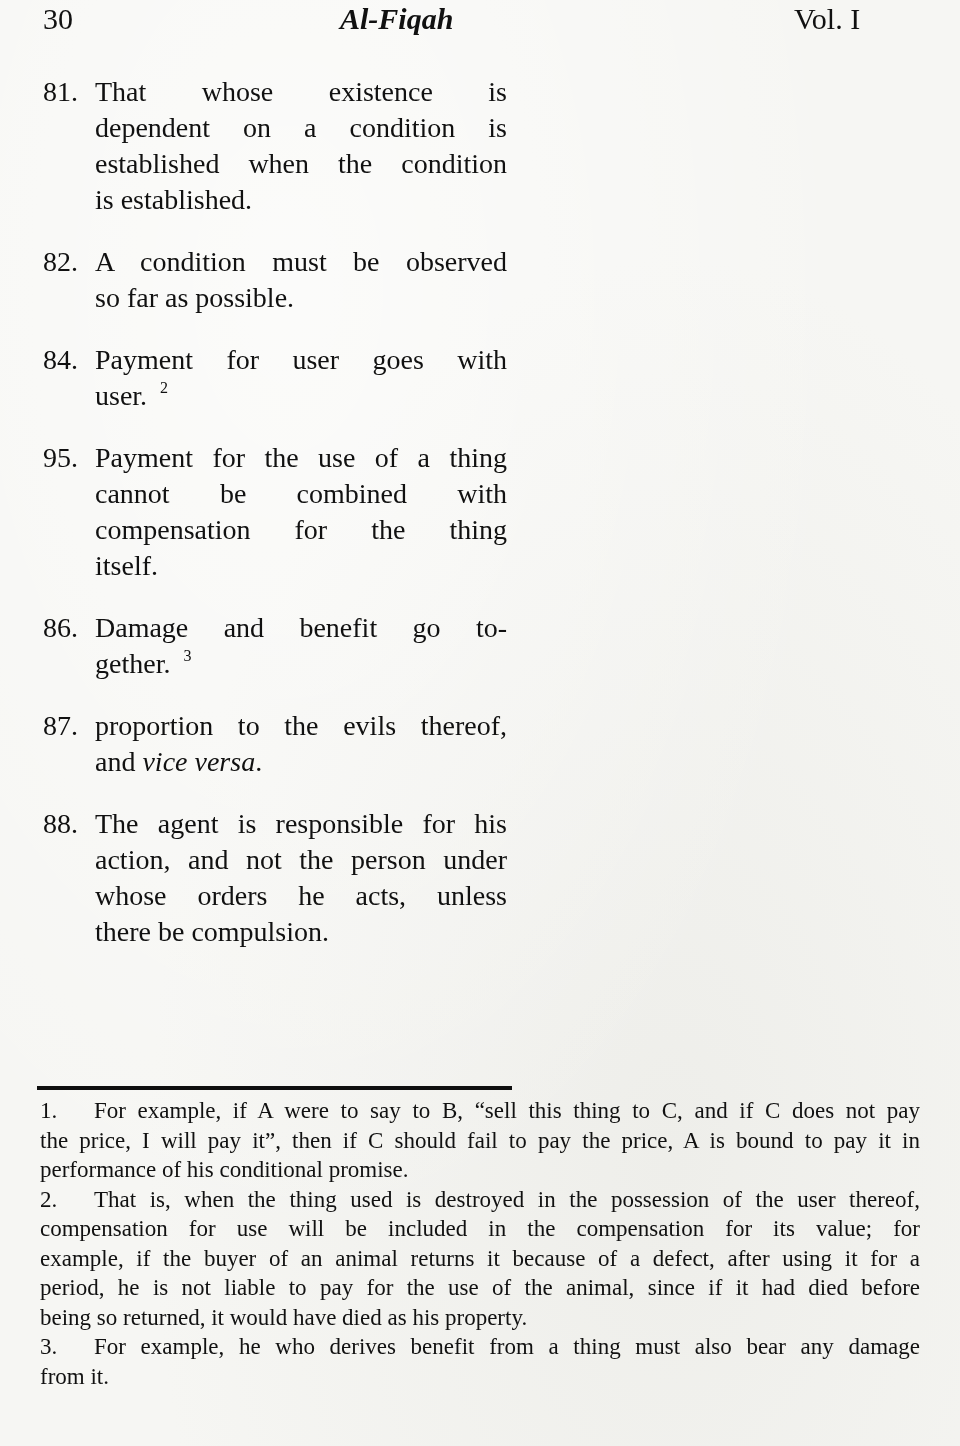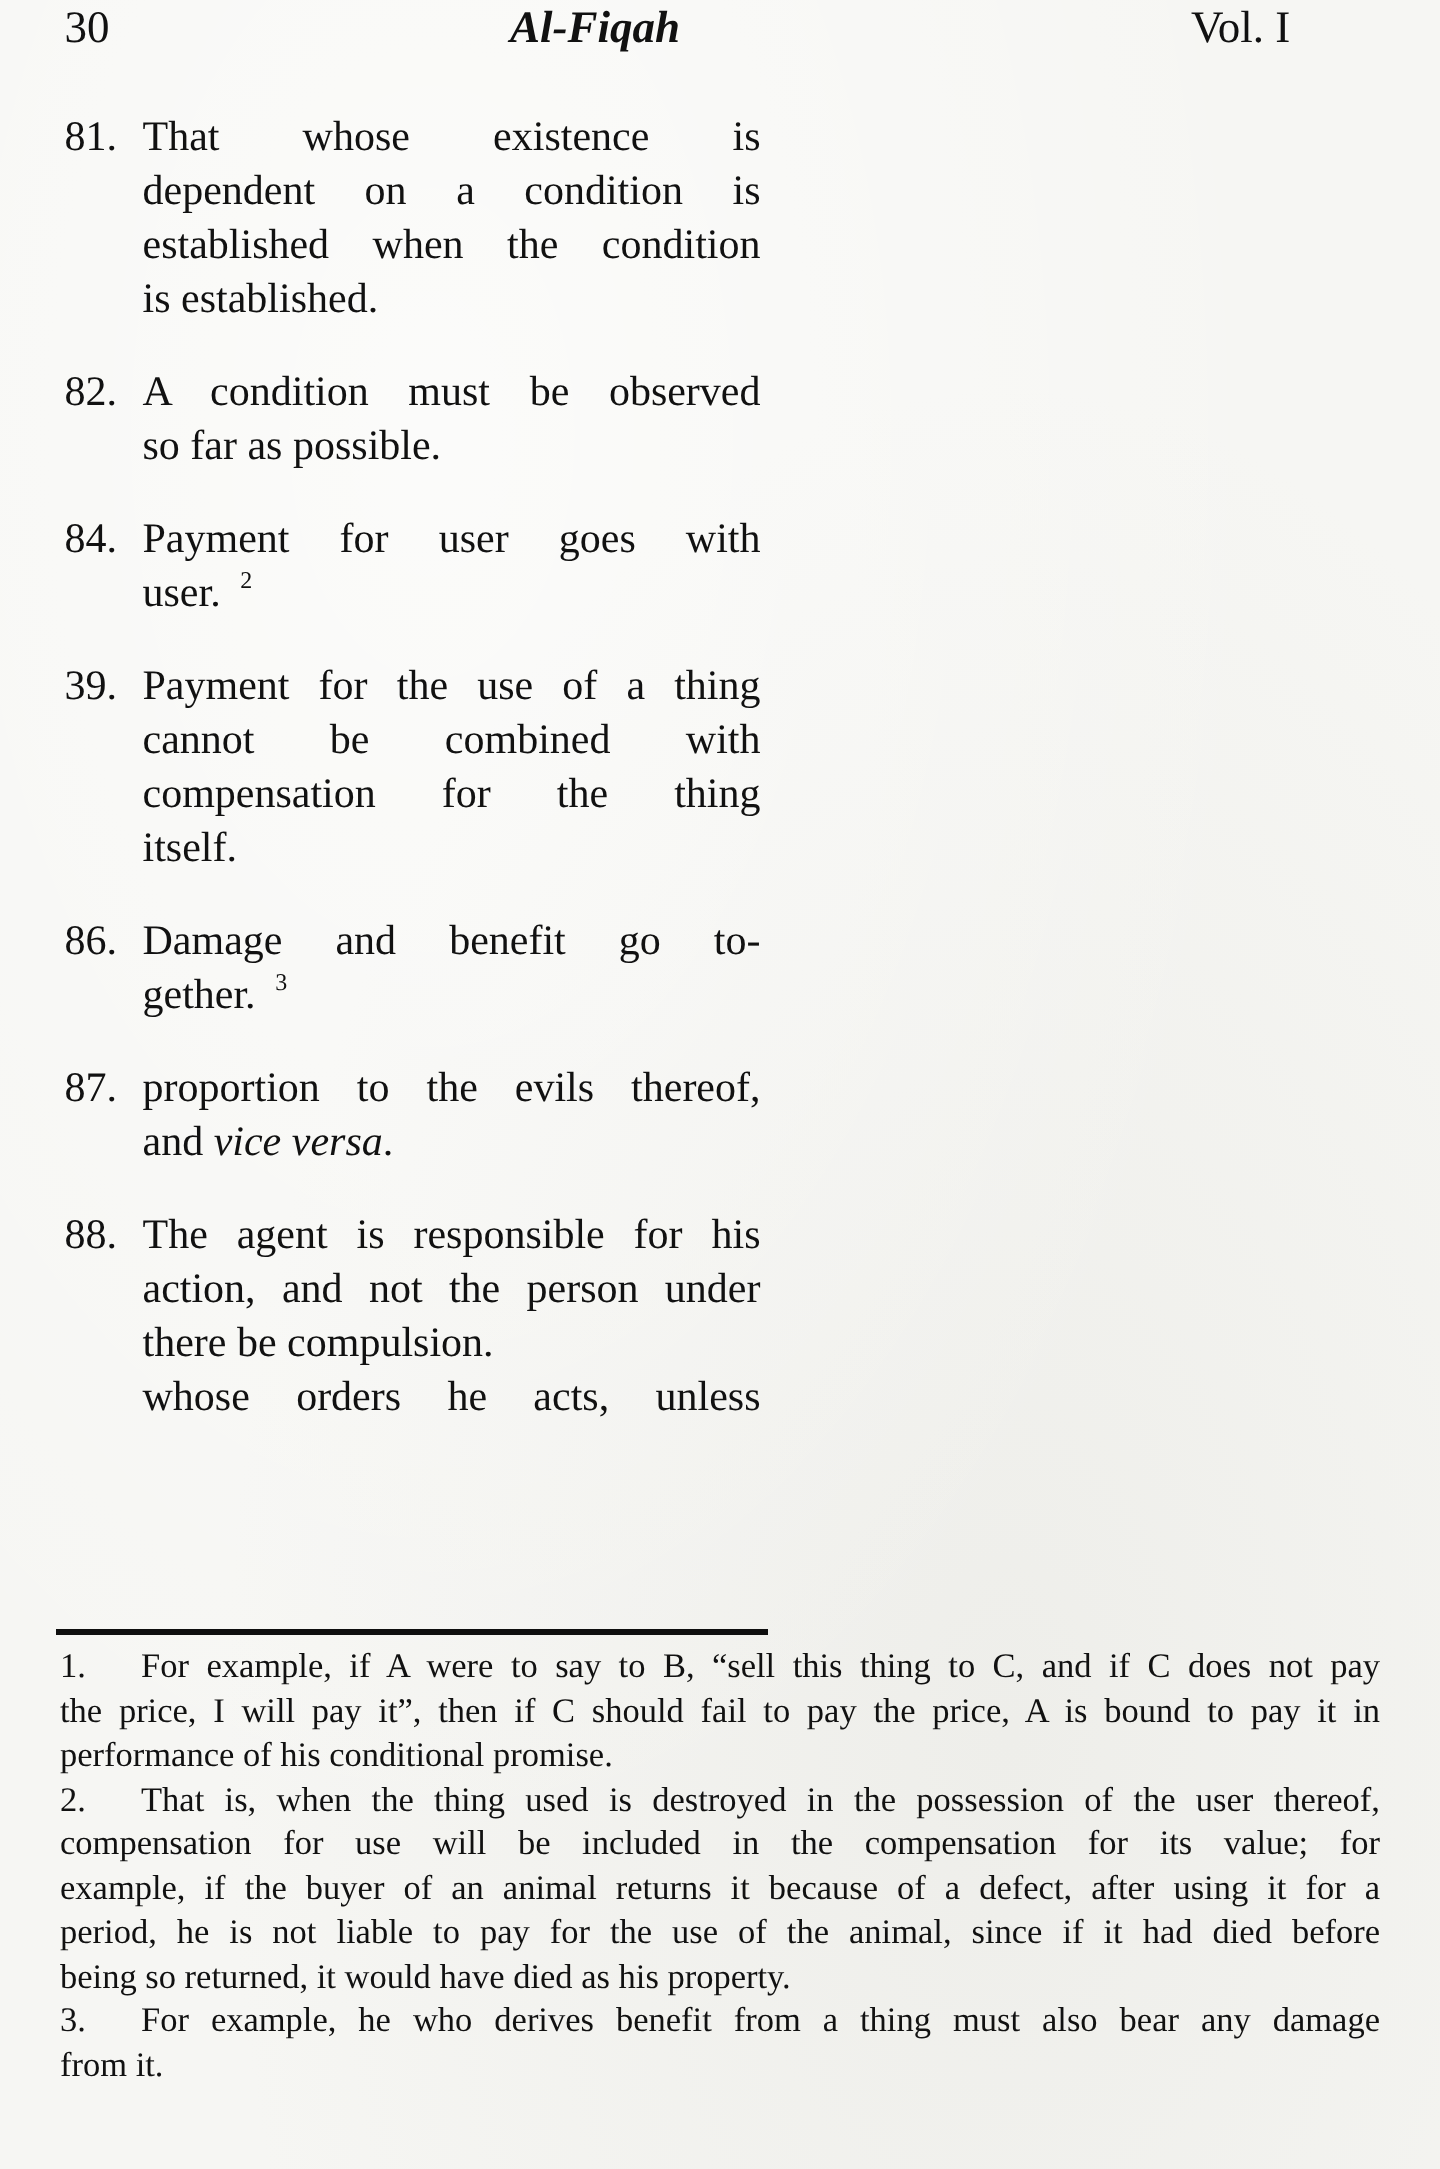--- a/index.html
+++ b/index.html
@@ -96,21 +96,21 @@
           </div>
         </div>
         <div class="maxim">
           <span class="maxim-num">84.</span>
           <div class="maxim-body">
             <div class="jline">Payment for user goes with</div>
             <div class="jline last">user. <sup class="sup">2</sup></div>
           </div>
         </div>
         <div class="maxim">
-          <span class="maxim-num">39.</span>
+          <span class="maxim-num">95.</span>
           <div class="maxim-body">
             <div class="jline">Payment for the use of a thing</div>
             <div class="jline">cannot be combined with</div>
             <div class="jline">compensation for the thing</div>
             <div class="jline last">itself.</div>
           </div>
         </div>
         <div class="maxim">
           <span class="maxim-num">86.</span>
           <div class="maxim-body">
@@ -123,22 +123,22 @@
           <div class="maxim-body">
             <div class="jline">proportion to the evils thereof,</div>
             <div class="jline last">and <i>vice versa</i>.</div>
           </div>
         </div>
         <div class="maxim">
           <span class="maxim-num">88.</span>
           <div class="maxim-body">
             <div class="jline">The agent is responsible for his</div>
             <div class="jline">action, and not the person under</div>
+            <div class="jline">whose orders he acts, unless</div>
             <div class="jline last">there be compulsion.</div>
-            <div class="jline">whose orders he acts, unless</div>
           </div>
         </div>
       </div>
 
     <div class="fn-rule"></div>
 
     <div class="footnotes" id="footnotes-list">
         <div>
           <div class="fline"><span class="fn-num">1.</span>For example, if A were to say to B, “sell this thing to C, and if C does not pay</div>
           <div class="fline">the price, I will pay it”, then if C should fail to pay the price, A is bound to pay it in</div>

